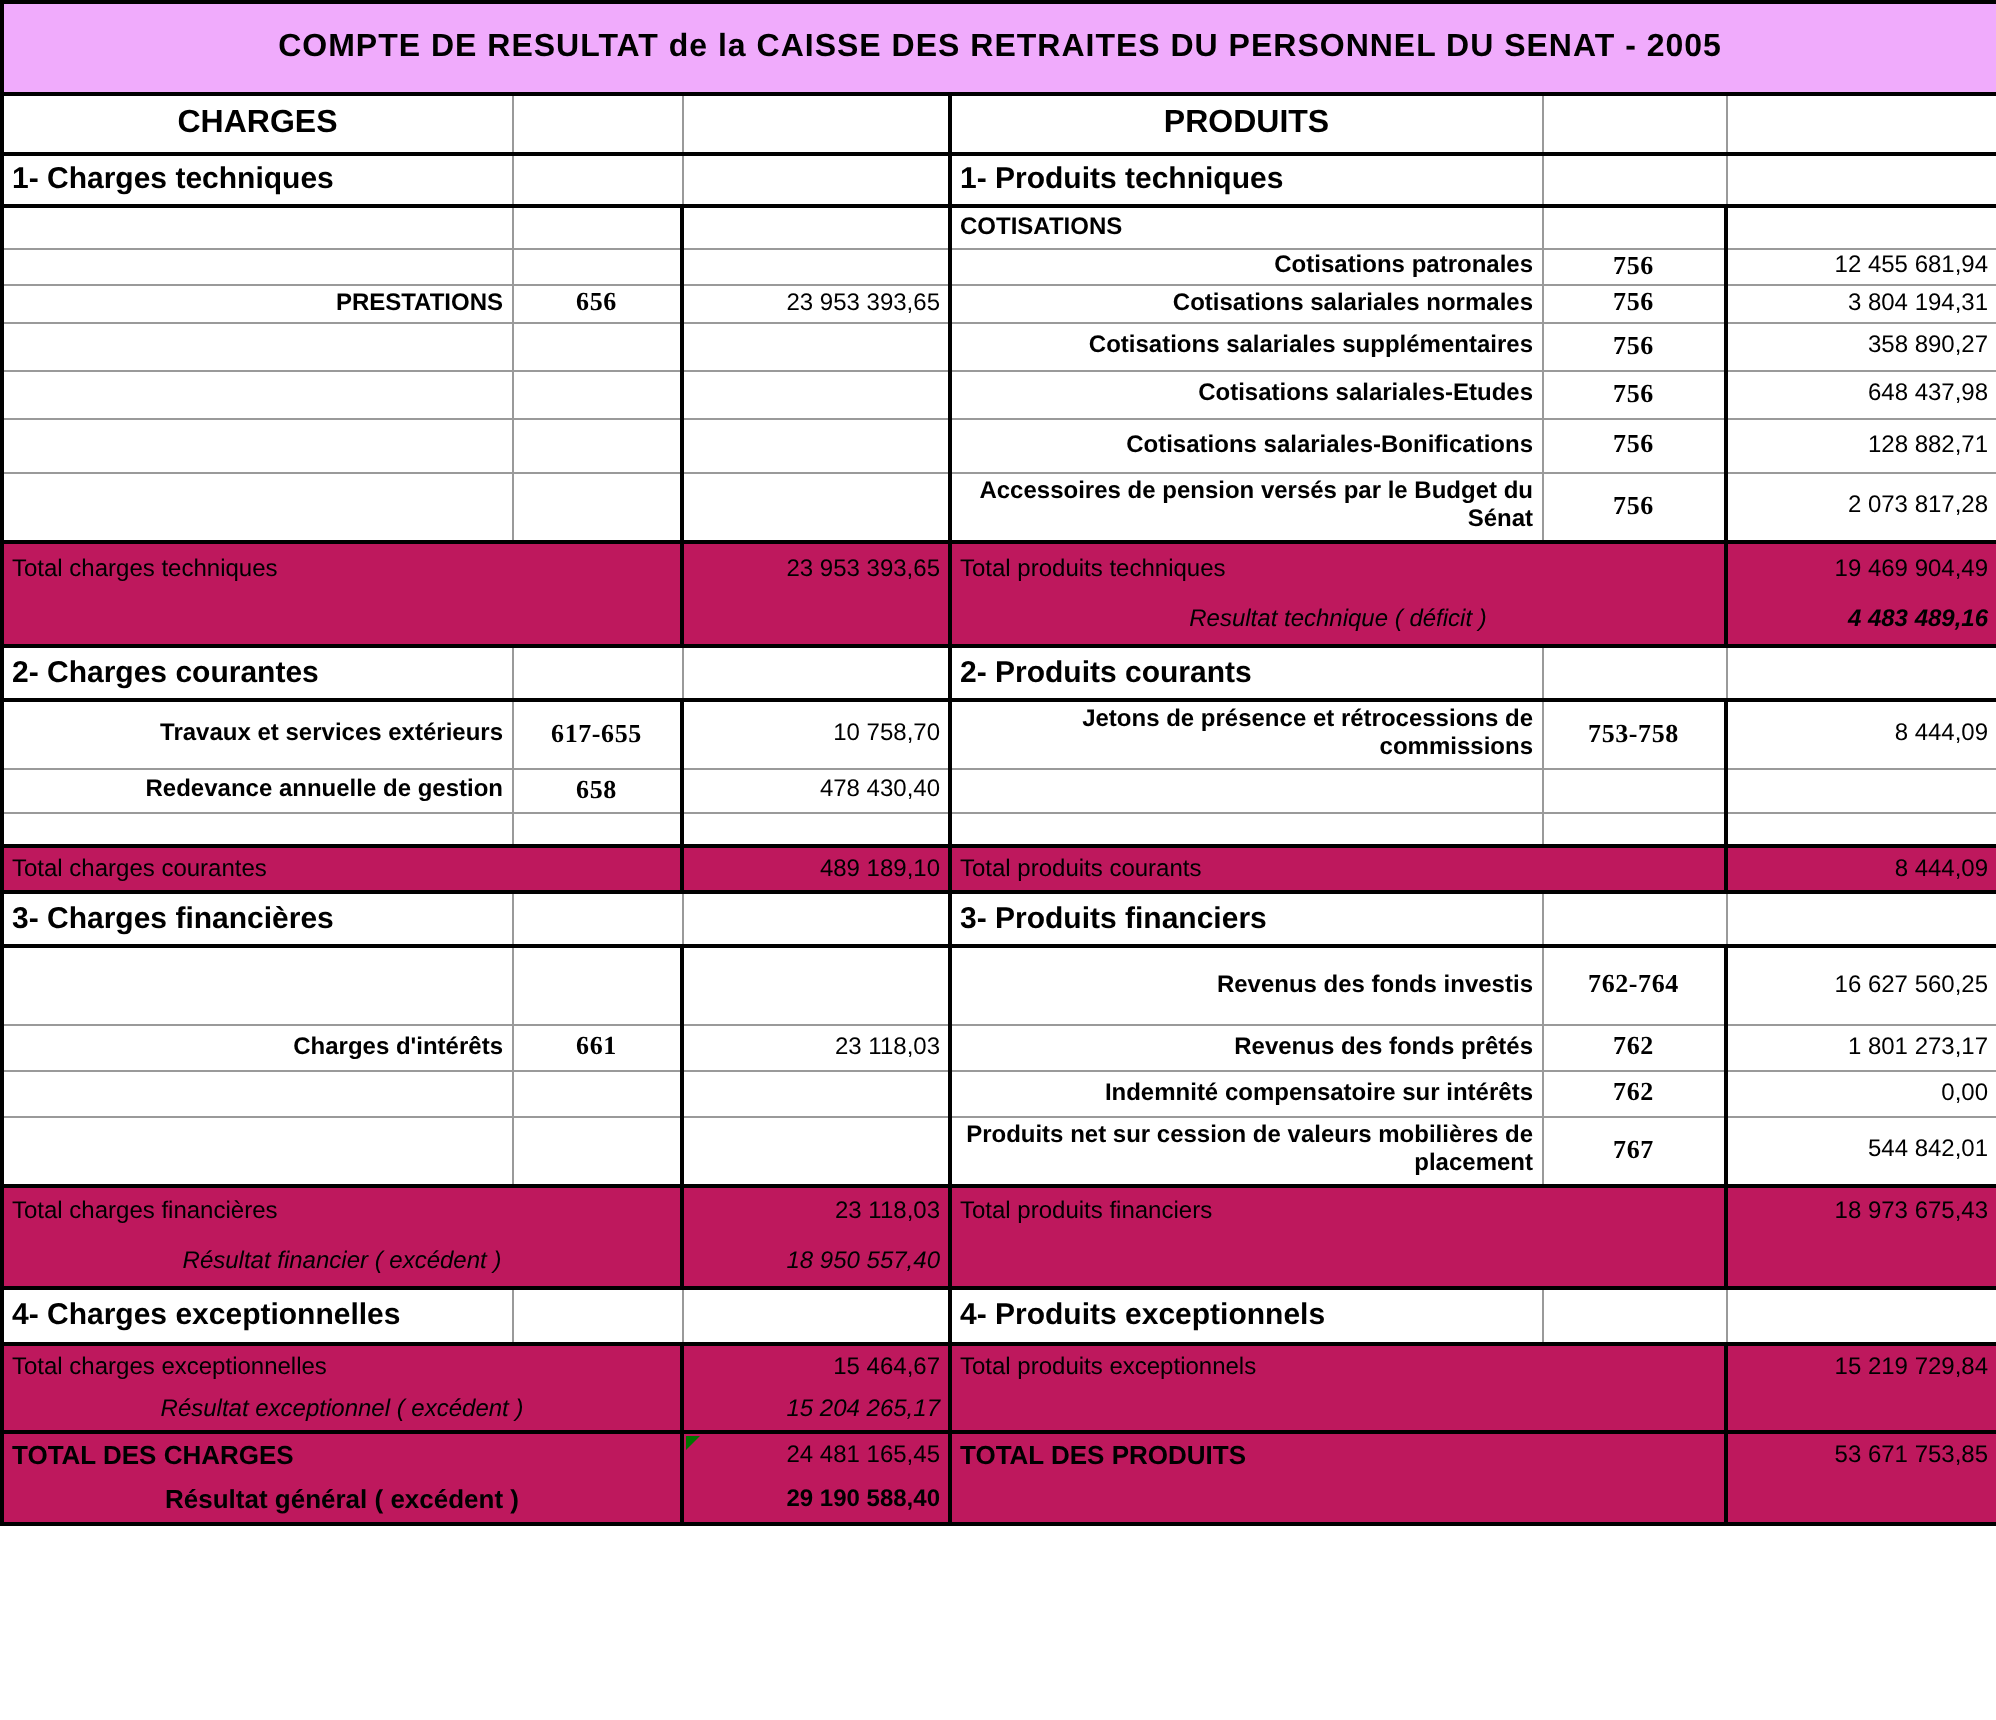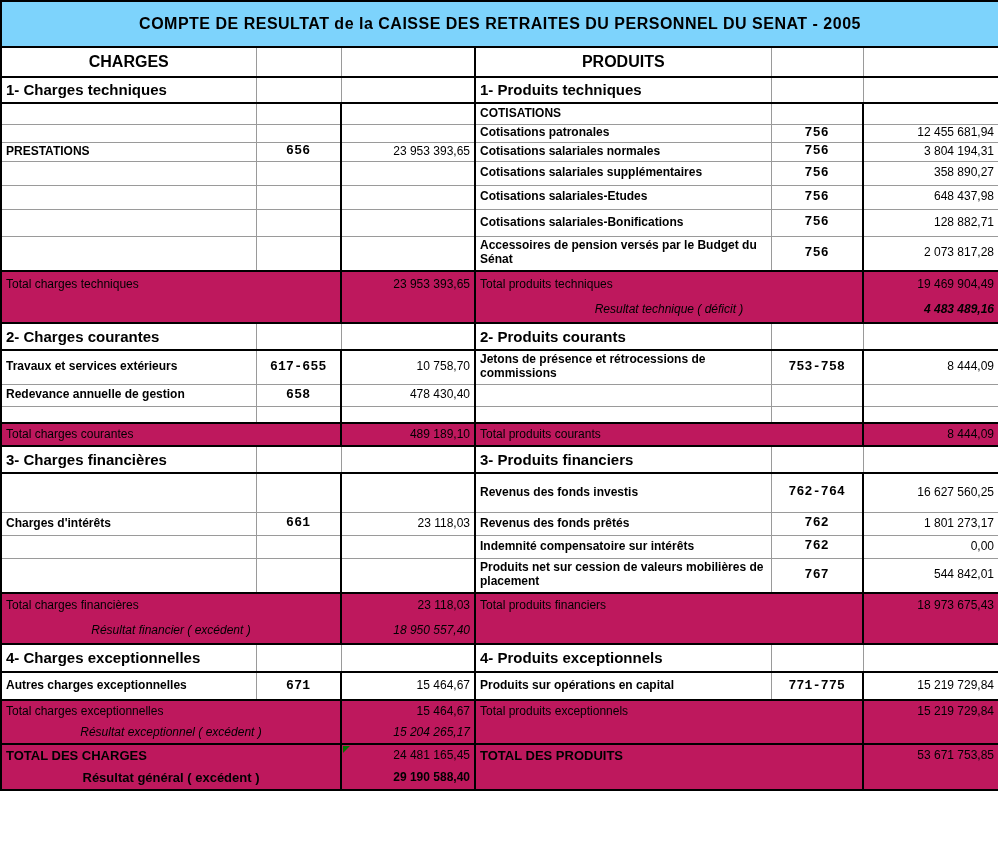--- a/index.html
+++ b/index.html
@@ -22,37 +22,37 @@
     line-height: 1.15;
     vertical-align: middle;
     word-wrap: break-word;
   }
   
   .vthin  { border-left: 1px solid #9a9a9a; }
   .vthick { border-left: 2px solid #000; }
   .mid    { border-left: 2px solid #000; }
   
   tr.titleRow td {
-    background:#7dd3fc;
+    background:#f0abfc;
     border-bottom: 2px solid #000;
     text-align:center;
     font-weight:bold;
     font-size:16px;
     letter-spacing: 0.5px;
   }
   tr.colhdr td { border-bottom: 2px solid #000; font-weight:bold; font-size:16px; text-align:center; }
   tr.sechdr td { border-top: 2px solid #000; border-bottom: 2px solid #000; }
   tr.sechdr td.sect { font-weight:bold; font-size:15px; text-align:left; }
   tr.det td { border-bottom: 1px solid #9a9a9a; }
   tr.grayA td, tr.grayB td { background:#be185d; }
   tr.grayA td { border-top: 2px solid #000; }
   
-  .dlbl { font-weight:bold; text-align:left; }
+  .dlbl { font-weight:bold; text-align:right; }
   .coth { font-weight:bold; text-align:left; }
-  .code { font-weight:bold; text-align:center; font-size:13px; font-family:Liberation Mono, monospace; letter-spacing:0.3px; }
+  .code { font-weight:bold; text-align:center; font-size:13px; font-family:Liberation Serif, serif; letter-spacing:0.3px; }
   .val  { text-align:right; }
   .tlbl { text-align:left; }
   .resl { font-style:italic; text-align:center; }
   .it   { font-style:italic; }
   .bi   { font-style:italic; font-weight:bold; }
   .gtl  { font-weight:bold; font-size:13px; text-align:left; }
   .gres { font-weight:bold; font-size:13px; text-align:center; }
   .gbv  { font-weight:bold; }
   .relpos { position:relative; }
   .note-tri {
@@ -267,28 +267,20 @@
 
 <tr class="sechdr" style="height:28px">
   <td class="sect">4-  Charges exceptionnelles</td>
   <td class="vthin"></td>
   <td class="vthin"></td>
   <td class="sect mid">4-  Produits exceptionnels</td>
   <td class="vthin"></td>
   <td class="vthin"></td>
 </tr>
 
-<tr class="det" style="height:28px">
-  <td class="dlbl">Autres charges exceptionnelles</td>
-  <td class="code vthin">671</td>
-  <td class="val vthick">15 464,67</td>
-  <td class="dlbl mid">Produits sur opérations en capital</td>
-  <td class="code vthin">771-775</td>
-  <td class="val vthick">15 219 729,84</td>
-</tr>
 
 <tr class="grayA" style="height:22px">
   <td colspan="2" class="tlbl">Total charges exceptionnelles</td>
   <td class="val vthick">15 464,67</td>
   <td colspan="2" class="tlbl mid">Total produits exceptionnels</td>
   <td class="val vthick">15 219 729,84</td>
 </tr>
 <tr class="grayB" style="height:22px">
   <td colspan="2" class="resl">Résultat exceptionnel ( excédent )</td>
   <td class="val it vthick">15 204 265,17</td>

